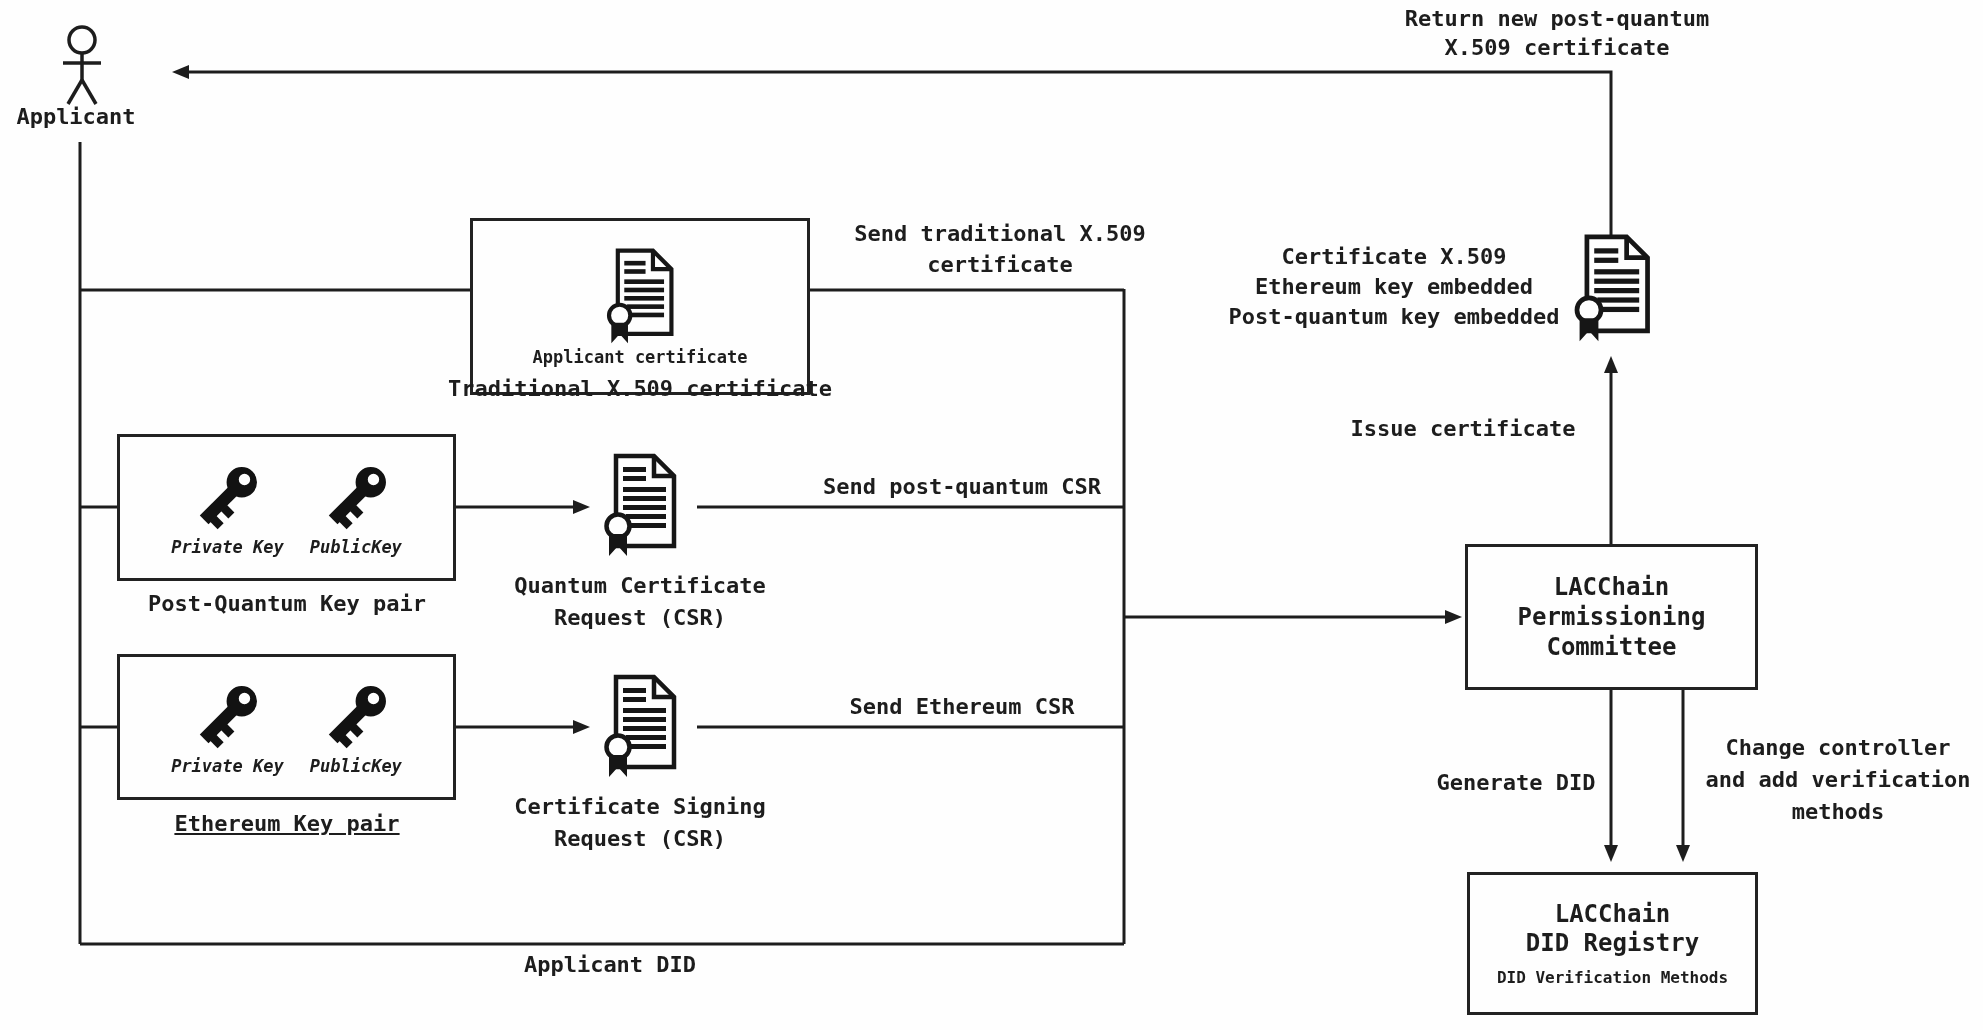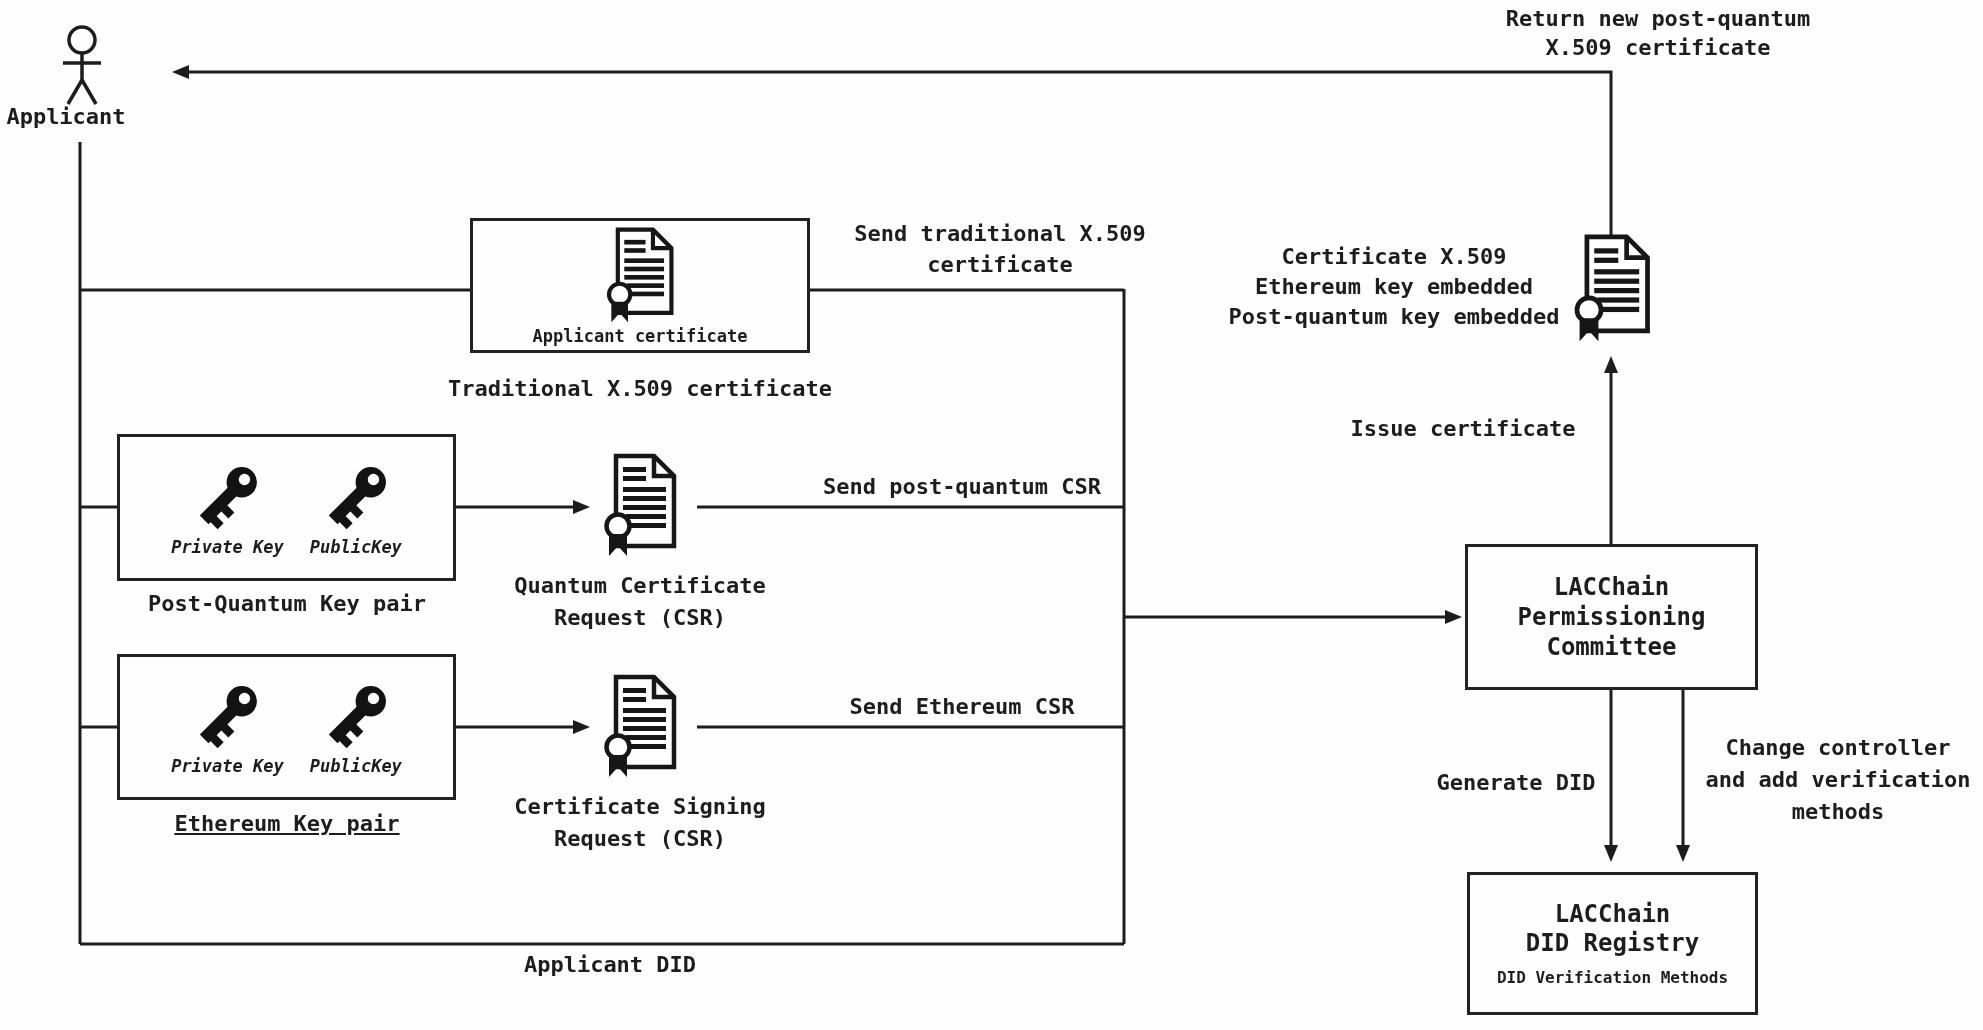--- a/index.html
+++ b/index.html
@@ -58,23 +58,23 @@
 
     <path d="M1611,235 V72 H188"></path>
     <polygon points="172,72 189,65 189,79" fill="#1d1d1d" stroke="none"></polygon>
 
     <path d="M1611,689 V848"></path>
     <polygon points="1611,862 1604,845 1618,845" fill="#1d1d1d" stroke="none"></polygon>
     <path d="M1683,689 V848"></path>
     <polygon points="1683,862 1676,845 1690,845" fill="#1d1d1d" stroke="none"></polygon>
   </svg>
 
-  <div class="lbl" style="left:66px;top:102px;">Applicant</div>
-
-  <div class="node" style="left:470px;top:218px;width:340px;height:135px;">
+  <div class="lbl" style="left:76px;top:102px;">Applicant</div>
+
+  <div class="node" style="left:470px;top:218px;width:340px;height:177px;">
     <svg width="82" height="98" viewBox="0 0 88 106">
       <path d="M20,4 H58 L78,24 V94 H20 Z" fill="#fefefe" stroke="#161616" stroke-width="4.5"></path>
       <path d="M58,4 V24 H78" fill="none" stroke="#161616" stroke-width="4.5"></path>
       <g fill="#161616">
         <rect x="27" y="15" width="23" height="5"></rect>
           <rect x="27" y="24" width="23" height="5"></rect>
         <rect x="27" y="35" width="43" height="5"></rect>
           <rect x="27" y="44" width="43" height="5"></rect>
         <rect x="27" y="53" width="43" height="5"></rect>
           <rect x="30" y="62" width="40" height="5"></rect>
@@ -176,21 +176,21 @@
       <rect x="33" y="71" width="37" height="5"></rect>
     </g>
     <circle cx="22" cy="74" r="11.5" fill="#fefefe" stroke="#161616" stroke-width="4.5"></circle>
     <path d="M13,82 L13,104 L22,94 L31,104 L31,82 Z" fill="#161616"></path>
   </svg>
   <div class="lbl" style="left:640px;top:791px;line-height:32px;">
     <div>Certificate Signing</div>
     <div>Request (CSR)</div>
   </div>
 
-  <div class="lbl" style="left:1658px;top:4px;line-height:29px;">
+  <div class="lbl" style="left:1557px;top:4px;line-height:29px;">
     <div>Return new post-quantum</div>
     <div>X.509 certificate</div>
   </div>
 
   <div class="lbl" style="left:1000px;top:218px;line-height:31px;">
     <div>Send traditional X.509</div>
     <div>certificate</div>
   </div>
 
   <div class="lbl" style="left:962px;top:472px;">Send post-quantum CSR</div>

